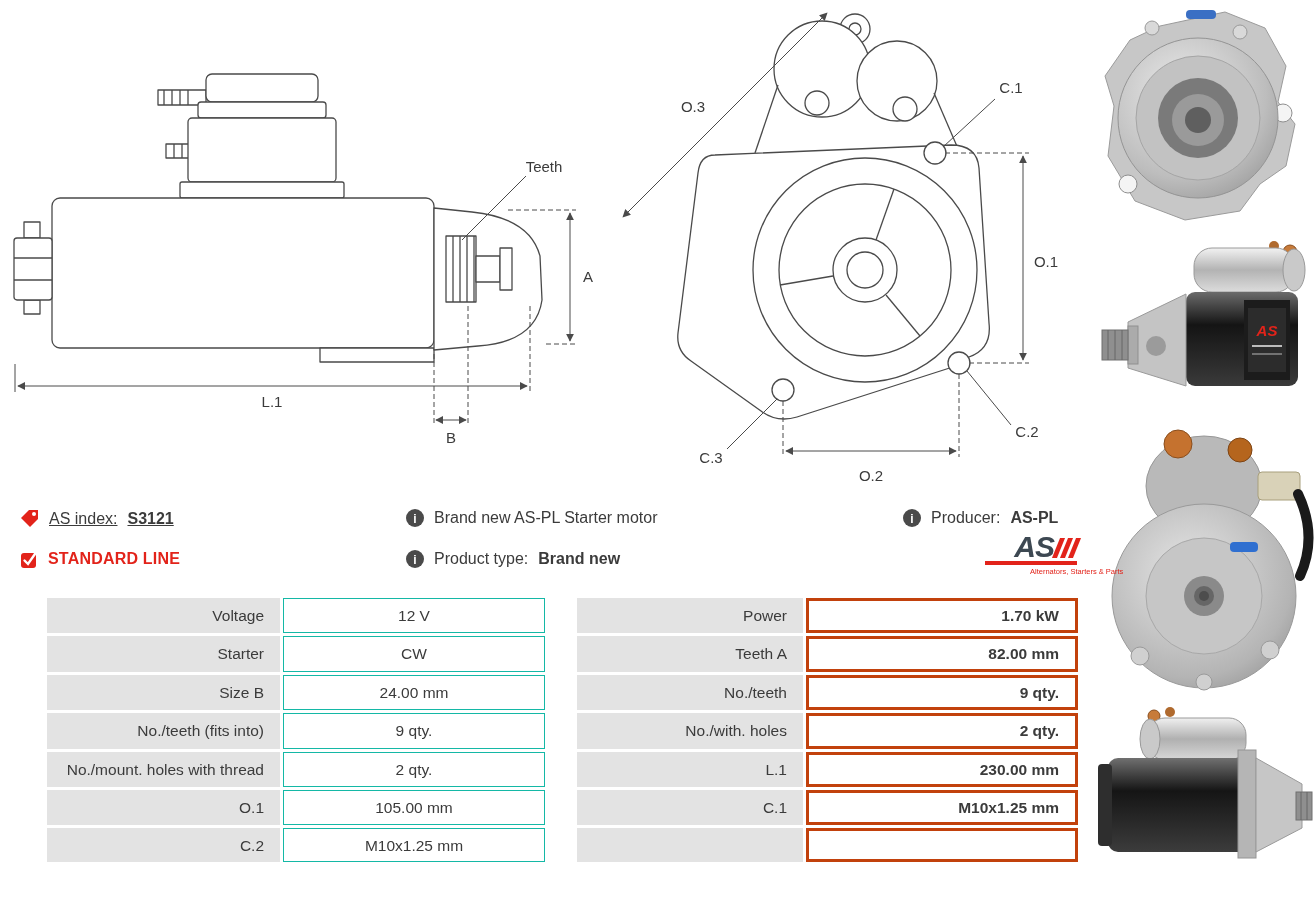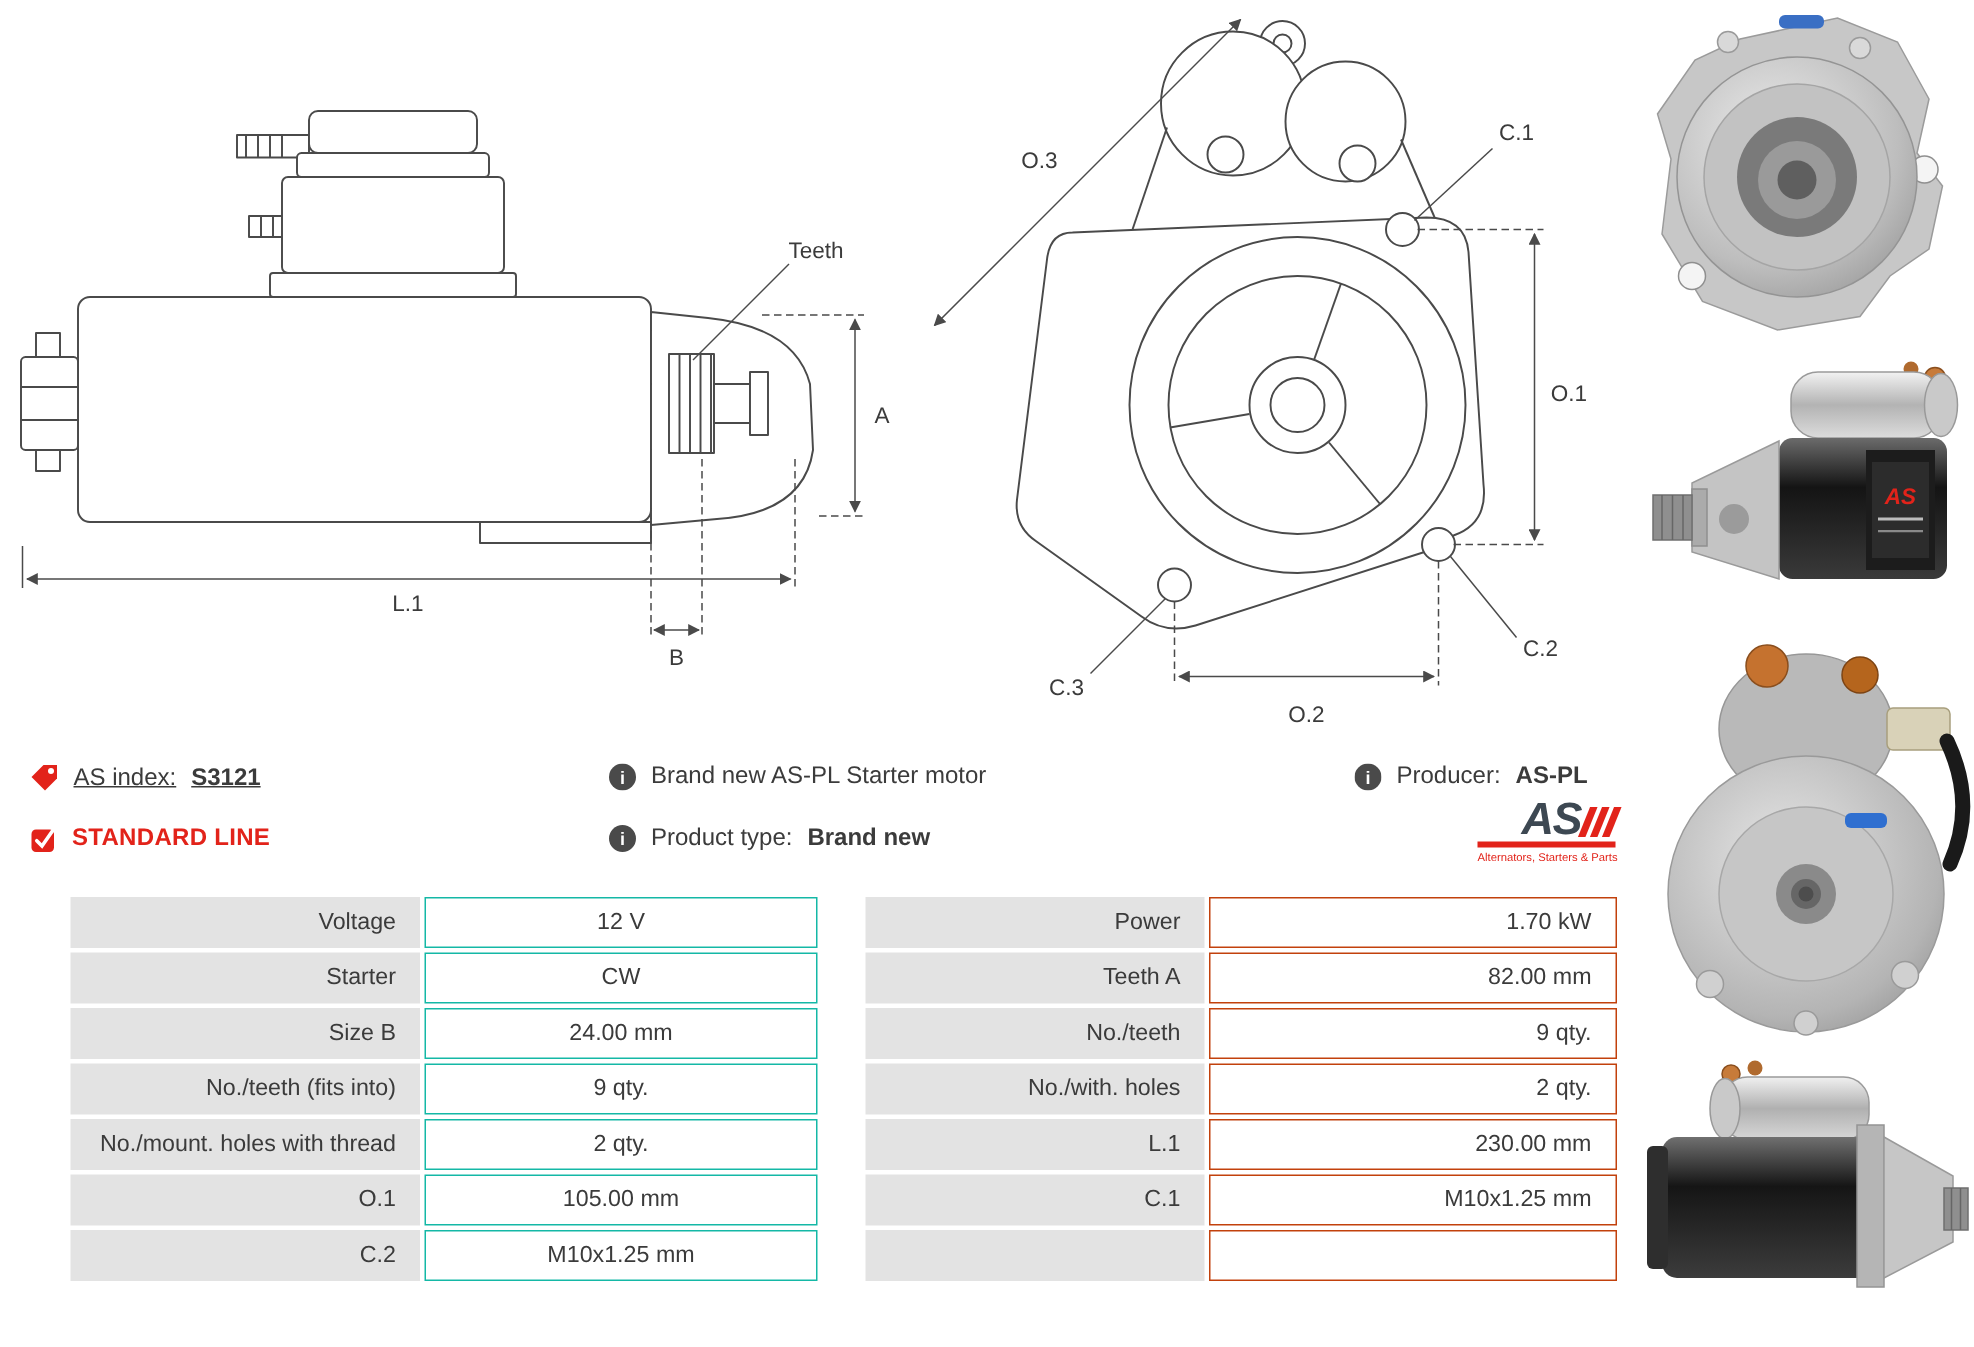--- a/index.html
+++ b/index.html
@@ -14,29 +14,29 @@
   .info-item .b { font-weight:bold; }
   .info-item.standard { font-weight:bold; color:#e2231a; letter-spacing:.2px; }
 
   
   .as-logo { position:absolute; left:985px; top:534px; width:92px; text-align:right; }
   .as-logo-top { display:flex; justify-content:flex-end; align-items:flex-end; gap:2px; }
   .as-text { font-size:30px; line-height:26px; font-weight:bold; font-style:italic; color:#3d4852; letter-spacing:-1px; }
   .as-stripes { display:flex; gap:3px; align-items:flex-end; padding-bottom:2px; }
   .as-stripes i { display:block; width:5px; height:20px; background:#e2231a; transform:skewX(-22deg); }
   .as-underline { height:4px; background:#e2231a; margin-top:1px; }
-  .as-tagline { font-size:7.5px; color:#e2231a; margin-top:2px; white-space:nowrap; }
+  .as-tagline { font-size:7.5px; color:#e2231a; margin-top:2px; white-space:nowrap;margin-left:45px; }
 
   
   .spec-table { position:absolute; left:18px; top:598px; width:1060px;
     display:grid; grid-template-columns:262px 262px 255px 272px; gap:3px; font-size:15.5px; }
   .cell { display:flex; align-items:center; min-height:34px; padding:5px 16px; line-height:1.25; }
   .lbl { background:#e3e3e3; justify-content:flex-end; text-align:right;margin-left:29px; }
   .val { border:1px solid #14b8a6; background:#fff; justify-content:center; text-align:center; }
-  .valr { border:1px solid #c2410c; background:#fff; justify-content:flex-end; text-align:left; }
+  .valr { border:3px solid #c2410c; background:#fff; justify-content:flex-end; text-align:left;font-weight:bold; }
 
   svg text { font-family:"Liberation Sans", sans-serif; }
   .photo { position:absolute; }
 </style>
 </head>
 <body>
 
 <div class="page">
 
   <svg class="abs" style="left:10px; top:60px;" width="590" height="390" viewBox="0 0 590 390">

